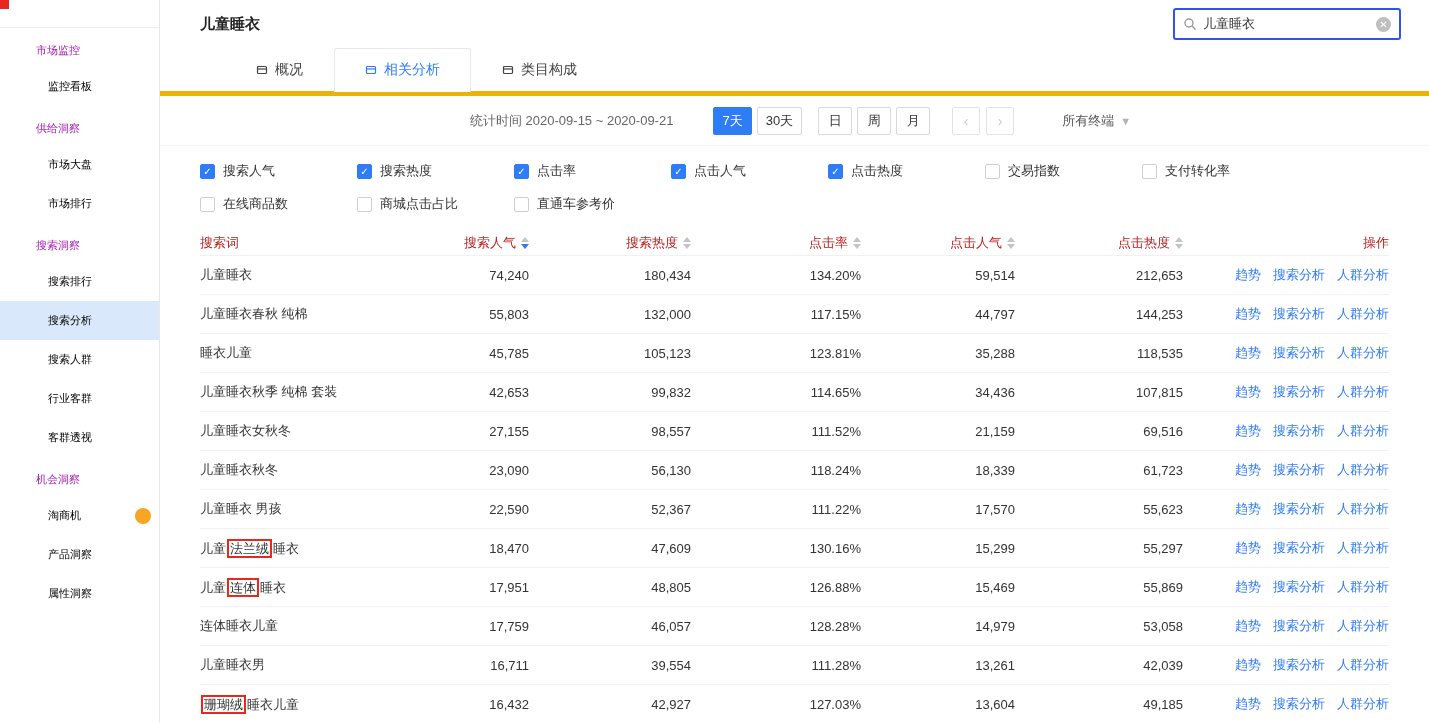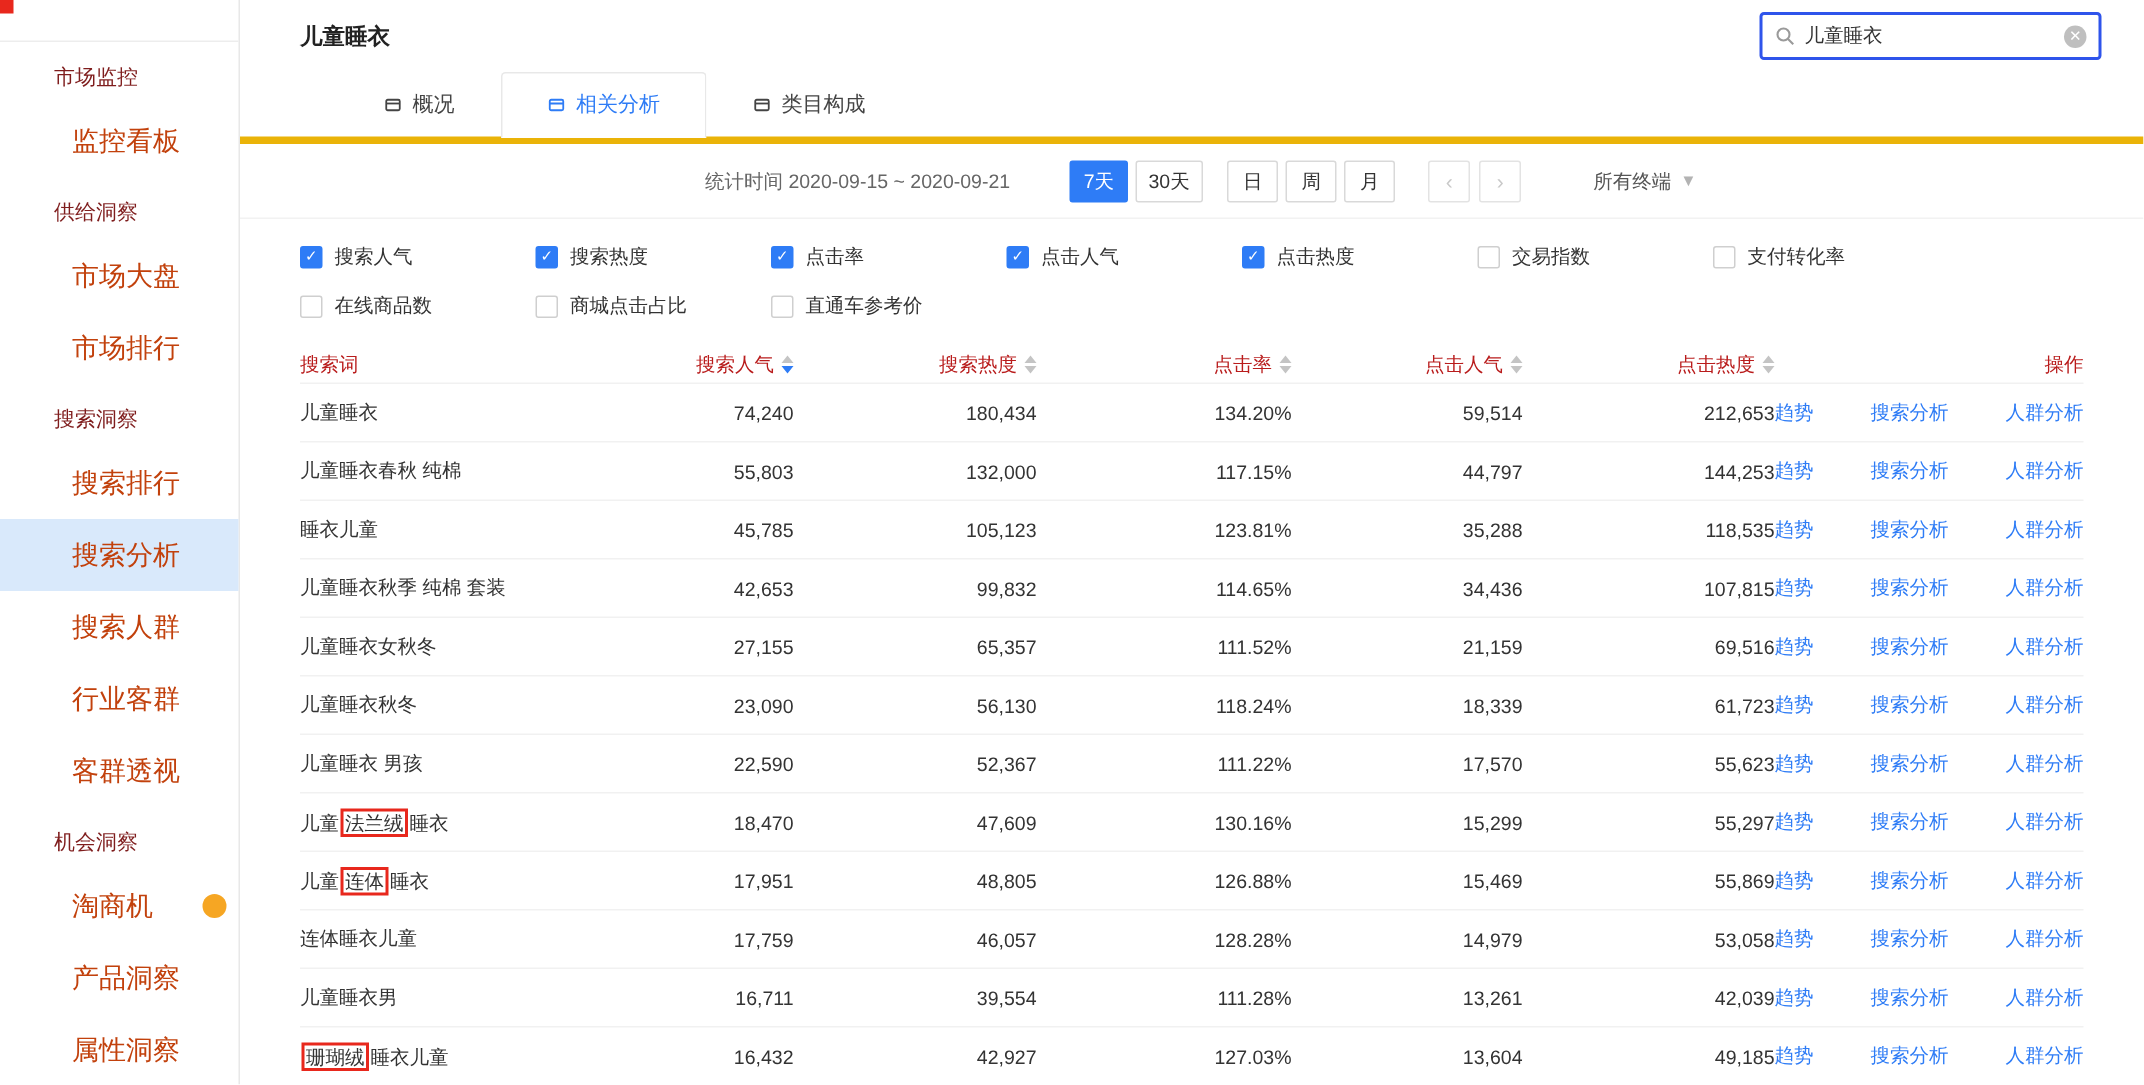--- a/index.html
+++ b/index.html
@@ -6,22 +6,22 @@
   html,body { width:1429px; height:723px; overflow:hidden; }
   body { font-family:"Liberation Sans","DejaVu Sans",sans-serif; background:#fff; color:#333; font-size:13px; }
   :root { --accent:#2e7cf6; --annot:#e8281d; --badge:#f6a623; --search-border:#2f54eb; }
 
   .app { display:flex; width:1429px; height:723px; }
 
   
   .sidebar { width:160px; flex:0 0 160px; background:#fff; border-right:1px solid #e8e8e8; position:relative; }
   .corner-mark { position:absolute; top:0; left:0; width:9px; height:9px; background:var(--annot); }
   .sb-topline { border-top:1px solid #ededed; margin-top:27px; }
-  .section-header { padding:15px 0 9px 36px; color:#7f1d1d; font-size:14px; }
-  .side-item { position:relative; padding:12px 0 12px 48px; font-size:18px; color:#c2410c; cursor:pointer; }
+  .section-header { padding:15px 0 9px 36px; color:#a21caf; font-size:11px; }
+  .side-item { position:relative; padding:12px 0 12px 48px; font-size:11px; color:#000000; cursor:pointer; }
   .side-item.active { background:#d9e9fb; }
   .badge-dot { position:absolute; right:8px; top:50%; margin-top:-8px; width:16px; height:16px; border-radius:50%; background:var(--badge); }
 
   
   .main { flex:1; display:flex; flex-direction:column; min-width:0; }
 
   .hdr { height:48px; display:flex; align-items:center; justify-content:space-between; padding:0 28px 0 40px; }
   .page-title { font-size:15px; font-weight:bold; color:#222; }
   .search-box { width:228px; height:32px; border:2px solid var(--search-border); border-radius:3px; display:flex; align-items:center; padding:0 8px; background:#fff; }
   .search-box svg { flex:0 0 auto; }
@@ -61,21 +61,21 @@
   .th.left { justify-content:flex-start; }
   .sorters { display:inline-flex; flex-direction:column; margin-left:5px; }
   .car { width:0; height:0; border-left:4px solid transparent; border-right:4px solid transparent; }
   .car.up { border-bottom:5px solid #c4c4c4; margin-bottom:2px; }
   .car.down { border-top:5px solid #c4c4c4; }
   .car.down.active { border-top-color:var(--accent); }
   .tr { height:39px; border-top:1px solid #f1f1f1; }
   .td { text-align:right; font-size:13px; color:#333; white-space:nowrap; }
   .td.left { text-align:left; }
   .red-box { display:inline-block; border:2px solid var(--annot); padding:0 1px; margin:4px 1px; line-height:15px; }
-  .actions { display:flex; justify-content:space-between; gap:12px; }
+  .actions { display:flex; justify-content:flex-end; gap:12px; }
   .actions a { color:var(--accent); text-decoration:none; cursor:pointer; font-size:13px; }
 </style>
 </head>
 <body>
 
 <div class="app">
 
   <aside class="sidebar">
     <div class="corner-mark"></div>
     <div class="sb-topline"></div>
@@ -303,21 +303,21 @@
             <div class="td num">107,815</div>
             <div class="td actions">
               <a class="link">趋势</a>
               <a class="link">搜索分析</a>
               <a class="link">人群分析</a>
             </div>
           </div>
           <div class="tr">
             <div class="td left"><span>儿童睡衣女秋冬</span></div>
             <div class="td num">27,155</div>
-            <div class="td num">65,357</div>
+            <div class="td num">98,557</div>
             <div class="td num">111.52%</div>
             <div class="td num">21,159</div>
             <div class="td num">69,516</div>
             <div class="td actions">
               <a class="link">趋势</a>
               <a class="link">搜索分析</a>
               <a class="link">人群分析</a>
             </div>
           </div>
           <div class="tr">

